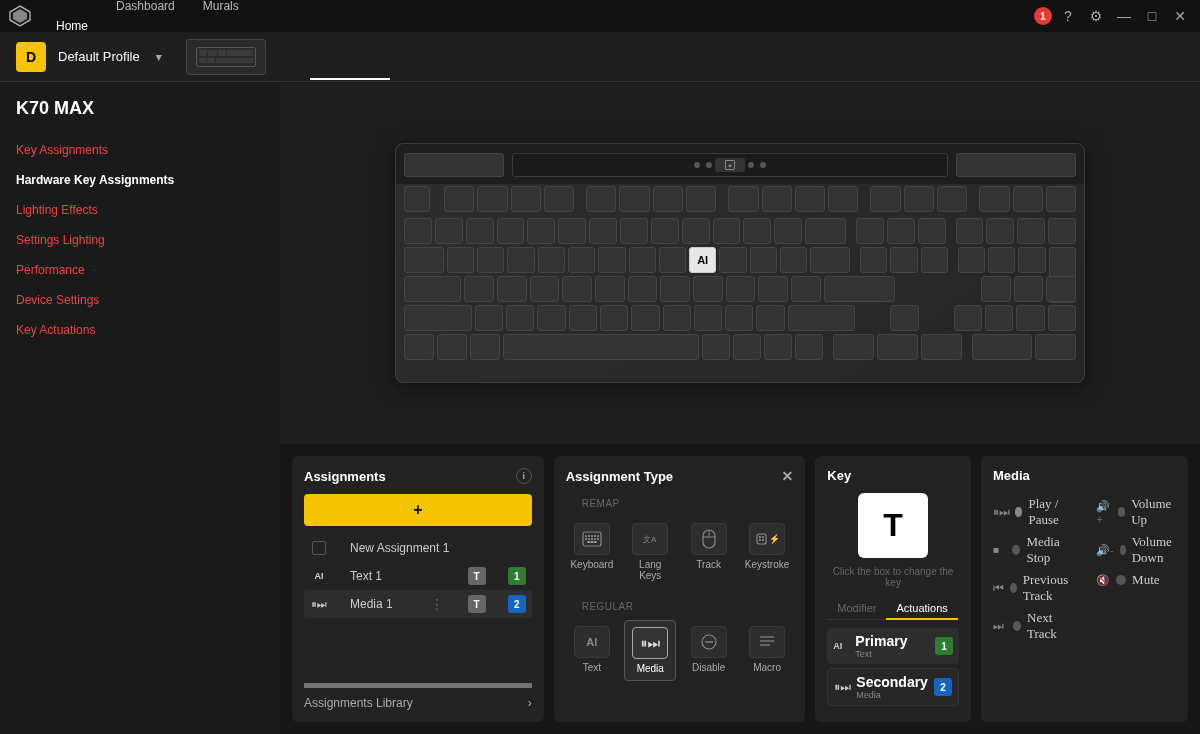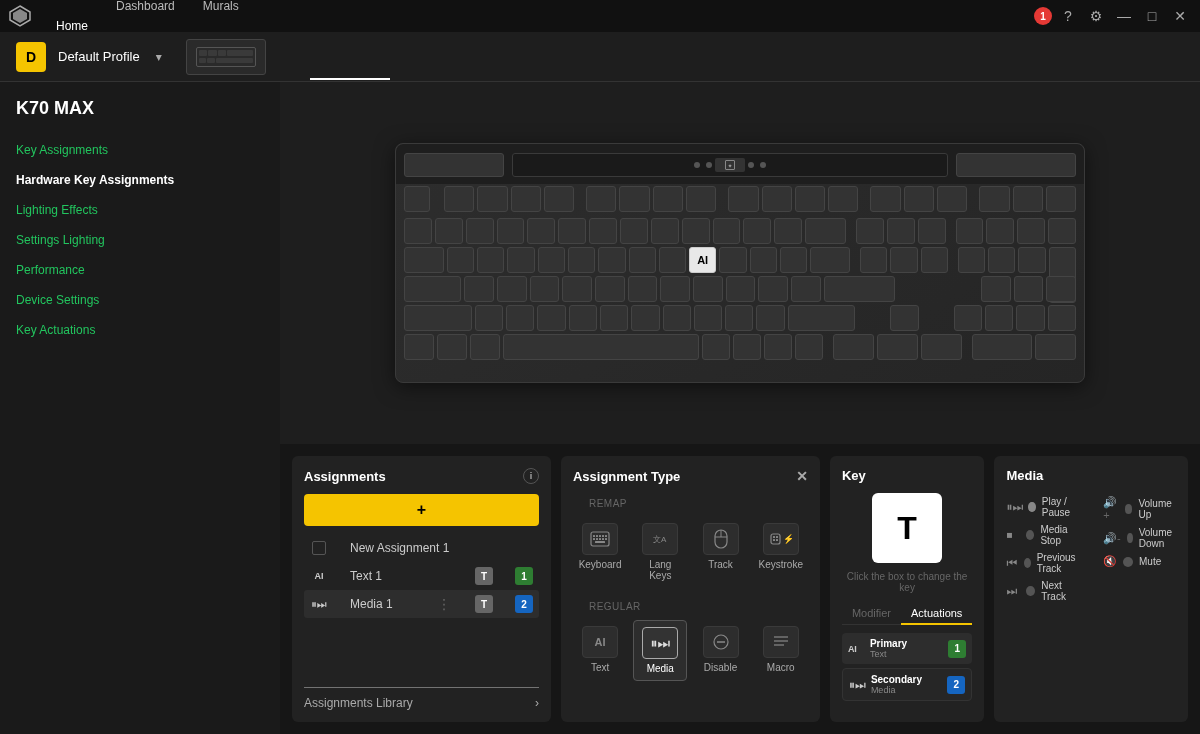--- a/index.html
+++ b/index.html
@@ -125,21 +125,21 @@
       flex-shrink: 0;
     }
     #sidebar .device-title {
       font-size: 18px;
       font-weight: bold;
       color: #fff;
       padding: 0 16px 16px;
     }
     #sidebar .nav-link {
       padding: 8px 16px;
-      color: #22c55e;
+      color: #ef4444;
       cursor: pointer;
       font-size: 12px;
     }
     #sidebar .nav-link.active { color: #fff; font-weight: bold; }
 
     
     #content {
       flex: 1;
       display: flex;
       flex-direction: column;
@@ -301,21 +301,21 @@
     .badge-green { background: #2e7d32; color: #fff; }
     .badge-blue { background: #1565c0; color: #fff; }
     .badge-t { background: #666; color: #fff; }
 
     .assignments-library {
       margin-top: auto;
       display: flex;
       align-items: center;
       justify-content: space-between;
       padding-top: 8px;
-      border-top: 1px solid #737373;
+      border-top: 5px solid #737373;
       color: #aaa;
       cursor: pointer;
       font-size: 12px;
     }
 
     
     #assignment-type-panel {
       width: 270px;
     }
 
@@ -433,21 +433,21 @@
       gap: 6px;
       cursor: pointer;
     }
 
     .key-assign-icon {
       font-size: 12px;
       color: #aaa;
       width: 16px;
     }
     .key-assign-info { flex: 1; }
-    .key-assign-name { font-size: 10px; color: #fff; font-weight: bold; }
+    .key-assign-name { font-size: 14px; color: #fff; font-weight: bold; }
     .key-assign-type { font-size: 9px; color: #888; }
 
     
     #media-panel {
       flex: 1;
     }
 
     .media-controls {
       display: grid;
       grid-template-columns: 1fr 1fr;
@@ -469,22 +469,23 @@
 
     .media-dot {
       width: 10px;
       height: 10px;
       border-radius: 50%;
       background: #555;
     }
     .media-dot.active { background: #888; }
 
     .media-label {
-      font-size: 10px;
+      font-size: 13px;
       color: #ccc;
+      font-family: Liberation Serif, serif;
     }
 
     .media-vol-icon {
       font-size: 11px;
       color: #666;
     }
 
     
     .checkbox-empty {
       width: 14px;

